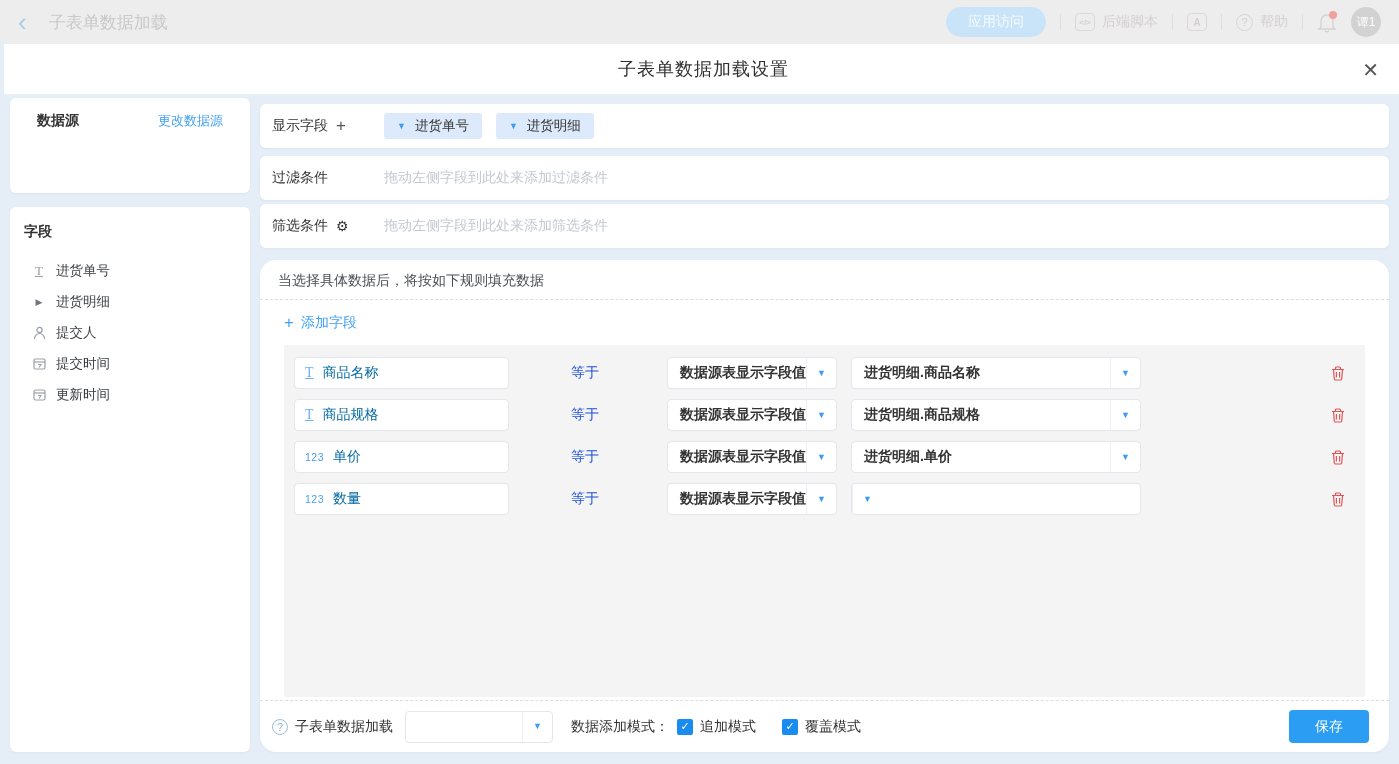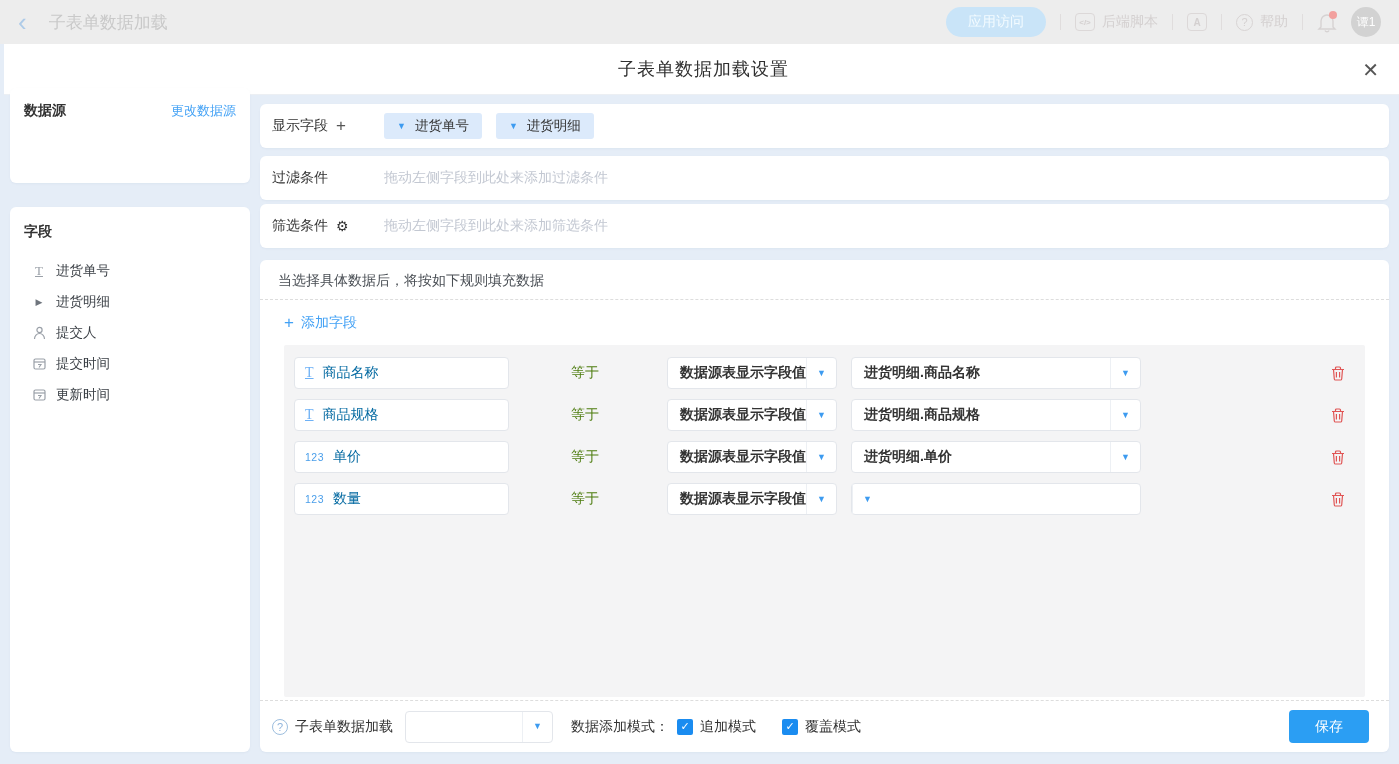--- a/index.html
+++ b/index.html
@@ -40,21 +40,21 @@
   
   .dlg-titlebar {
     position:absolute; top:44px; left:4px; width:100%; height:51px; background:#fff;
     border-bottom:1px solid #eceff3; display:flex; align-items:center; justify-content:center;
   }
   .dlg-title { font-size:18px; color:#2f2f2f; font-weight:500; letter-spacing:1px; }
   .dlg-close { position:absolute; right:24px; top:14px; font-size:20px; color:#555; cursor:pointer; }
   
   .card { position:absolute; background:#fff; border-radius:6px; box-shadow:0 1px 2px rgba(120,140,170,.08); }
   
-  .card-datasource { left:10px; top:88px; width:240px; height:95px; padding:14px 12px;text-align:right; }
+  .card-datasource { left:10px; top:98px; width:240px; height:95px; padding:14px 25px;text-align:right; }
   .ds-head { display:flex; align-items:center; justify-content:space-between; padding:0 2px 12px; }
   .section-title { font-weight:bold; font-size:14px; color:#333; }
   .link { color:#42a1f5; font-size:13px; cursor:pointer; }
   .ds-item {
     background:#f5f5f5; border-radius:3px; height:34px; display:flex; align-items:center;
     padding:0 11px; gap:9px; cursor:pointer;
   }
   .doc-icon { width:15px; height:16px; flex:none; }
   .card-fields { left:10px; top:207px; width:240px; height:545px; padding:16px 12px; }
   .field-item { display:flex; align-items:center; height:31px; padding-left:9px; gap:9px; cursor:pointer; }
@@ -71,35 +71,35 @@
   .add-plus { color:#555; font-size:17px; font-weight:400; }
   .gear { color:#333; font-size:14px; }
   .placeholder { color:#c3c8d2; font-size:14px; }
   .tag {
     background:#dceafb; border-radius:3px; height:26px; display:flex; align-items:center;
     padding:0 13px; gap:9px; margin-right:14px; cursor:pointer;
   }
   .tri { color:#3d9bf0; font-size:9px; line-height:1; }
   .tag-label { font-size:13.5px; color:#333; }
   
-  .card-main { left:260px; top:260px; width:1129px; height:492px; }
+  .card-main { left:260px; top:260px; width:1129px; height:492px;border-radius:16px; }
   .hint-row { height:40px; line-height:40px; padding:0 18px; color:#4a4f55; font-size:14px; border-bottom:1px dashed #ddd; }
   .add-field-row { height:45px; display:flex; align-items:center; padding:0 24px; }
   .add-field { color:#42a1f5; font-size:14px; display:flex; align-items:center; gap:7px; cursor:pointer; }
   .add-field .plus { font-size:17px; }
   .map-panel { margin:0 24px; height:352px; background:#f4f4f5; border-radius:2px; padding:12px 10px; }
   .map-row { display:flex; align-items:center; height:32px; margin-bottom:10px; }
   .fbox {
     width:215px; height:32px; background:#fff; border:1px solid #e3e6eb; border-radius:4px;
     display:flex; align-items:center; padding:0 10px; gap:9px;
   }
   .fbox .ic-t { color:#6eb1f6; font-family:"Liberation Serif","DejaVu Serif",serif; font-size:14px; text-decoration:underline; }
   .fbox .ic-123 { color:#4a9eea; font-size:10.5px; letter-spacing:.5px; }
   .fbox-label { font-size:14px; color:#0369a1; }
-  .op { margin-left:62px; width:30px; font-size:14px; color:#4d7c0f; flex:none; }
+  .op { margin-left:62px; width:30px; font-size:14px; color:#1d4ed8; flex:none; }
   .select {
     height:32px; background:#fff; border:1px solid #e3e6eb; border-radius:4px;
     display:flex; align-items:center; cursor:pointer;
   }
   .select-text { flex:1; padding:0 12px; font-size:14px; color:#333; white-space:nowrap; overflow:hidden;font-weight:bold; }
   .select-arrow {
     width:30px; align-self:stretch; border-left:1px solid #edf0f4;
     display:flex; align-items:center; justify-content:center; flex:none;
   }
   .sel-type { width:170px; margin-left:66px; }

